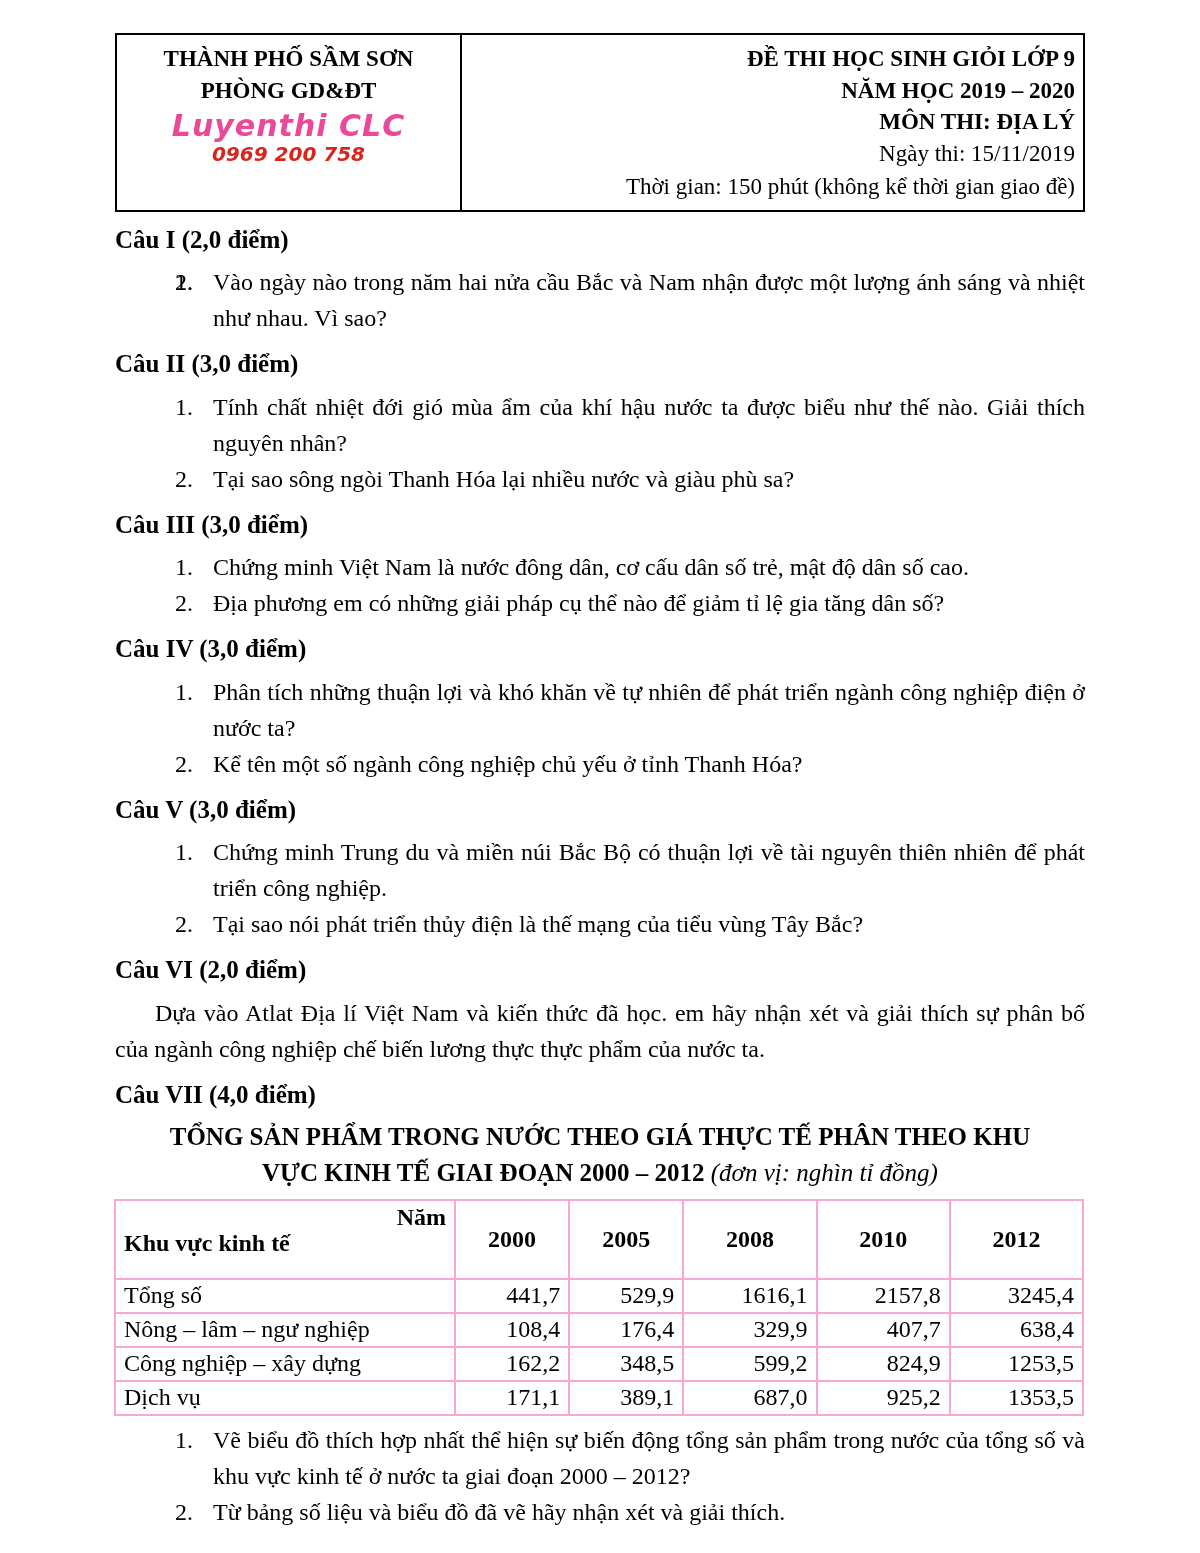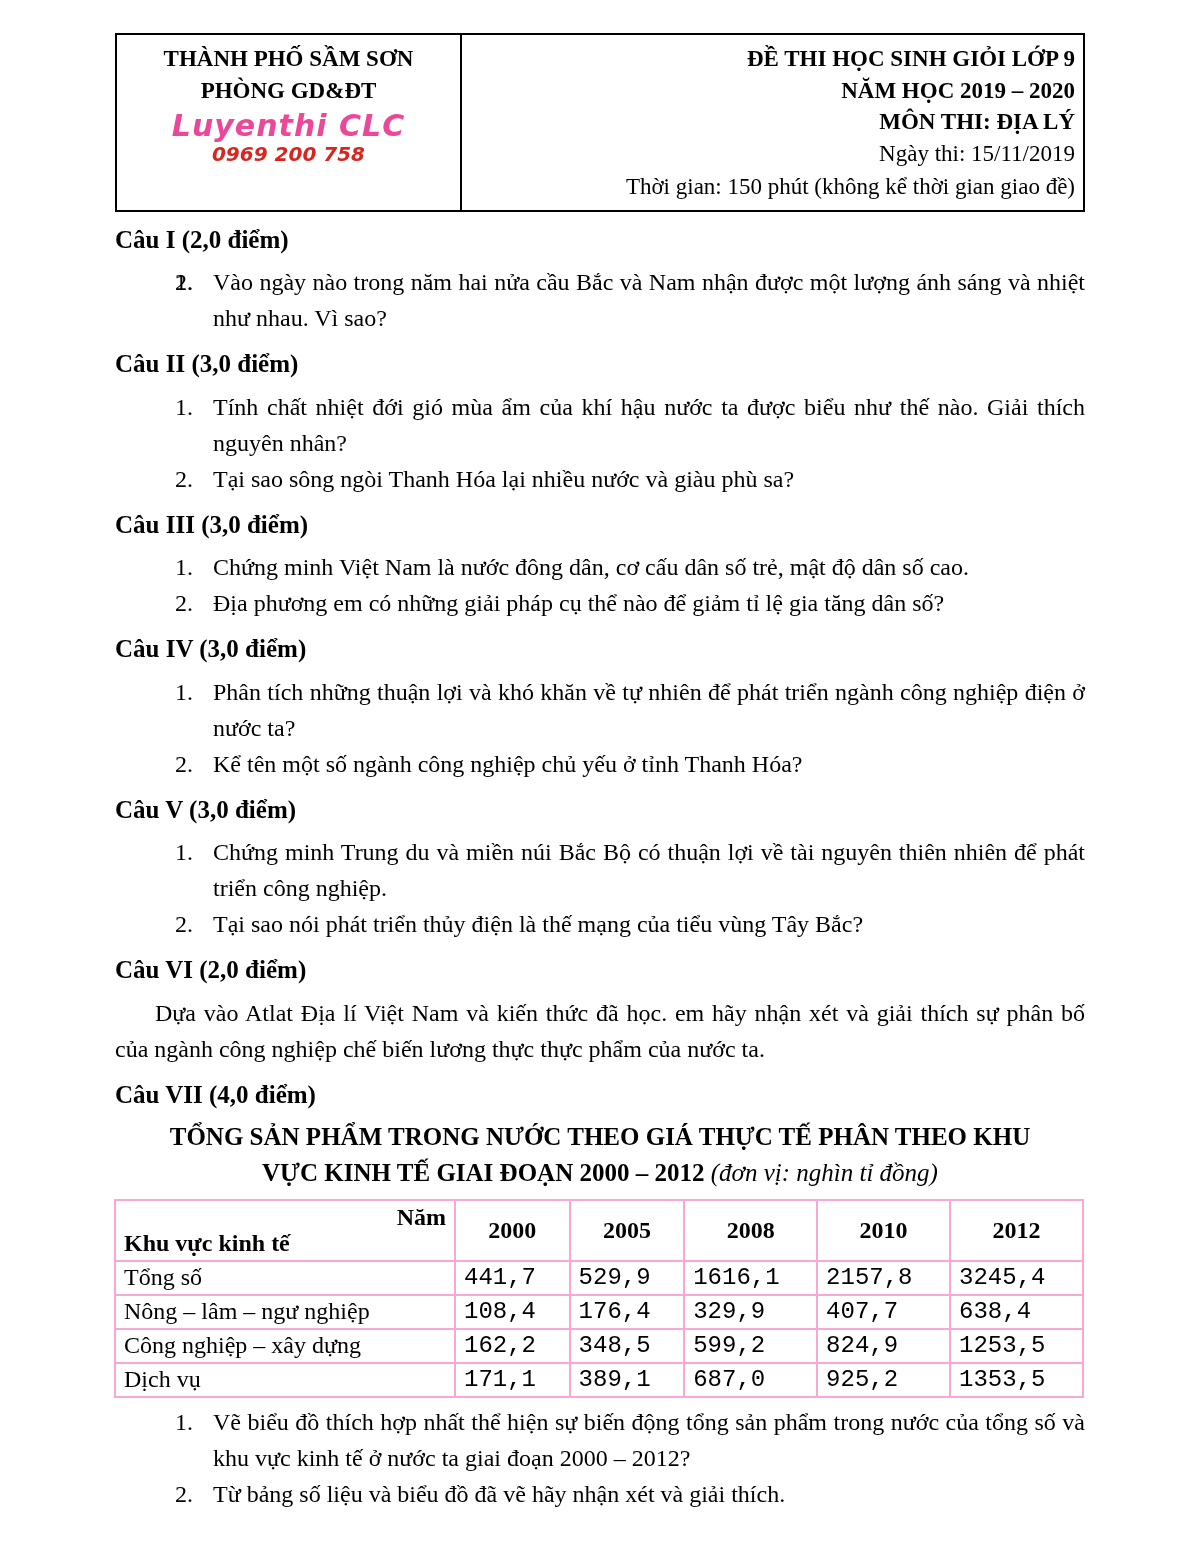--- a/index.html
+++ b/index.html
@@ -40,23 +40,23 @@
   }
   .tbl-title .unit { font-weight:normal; font-style:italic; }
   
   table.data {
     border-collapse:collapse; width:100%; margin:0 0 6px -1px;
     font-size:24px;
   }
   table.data td { border:2px solid #f9a8d4; padding:1px 8px; }
   td.col-label { width:322px; }
   .corner-top { text-align:right; font-weight:bold; line-height:1.1; padding-top:2px; }
-  .corner-bottom { text-align:left; font-weight:bold; line-height:1.1; padding-bottom:2px; }
+  .corner-bottom { text-align:left; font-weight:bold; line-height:1.1; padding-bottom:20px; }
   td.year { font-weight:bold; text-align:center; height:48px; }
-  td.val { text-align:left; height:30px;font-family:Liberation Mono, monospace; }
+  td.val { text-align:right; height:30px; }
   td.rowlabel { text-align:left; height:30px; }
 </style>
 </head>
 <body>
 
 <div class="page">
 
   <div class="hdr">
     <div class="hdr-left">
       <div class="hb">THÀNH PHỐ SẦM SƠN</div>

